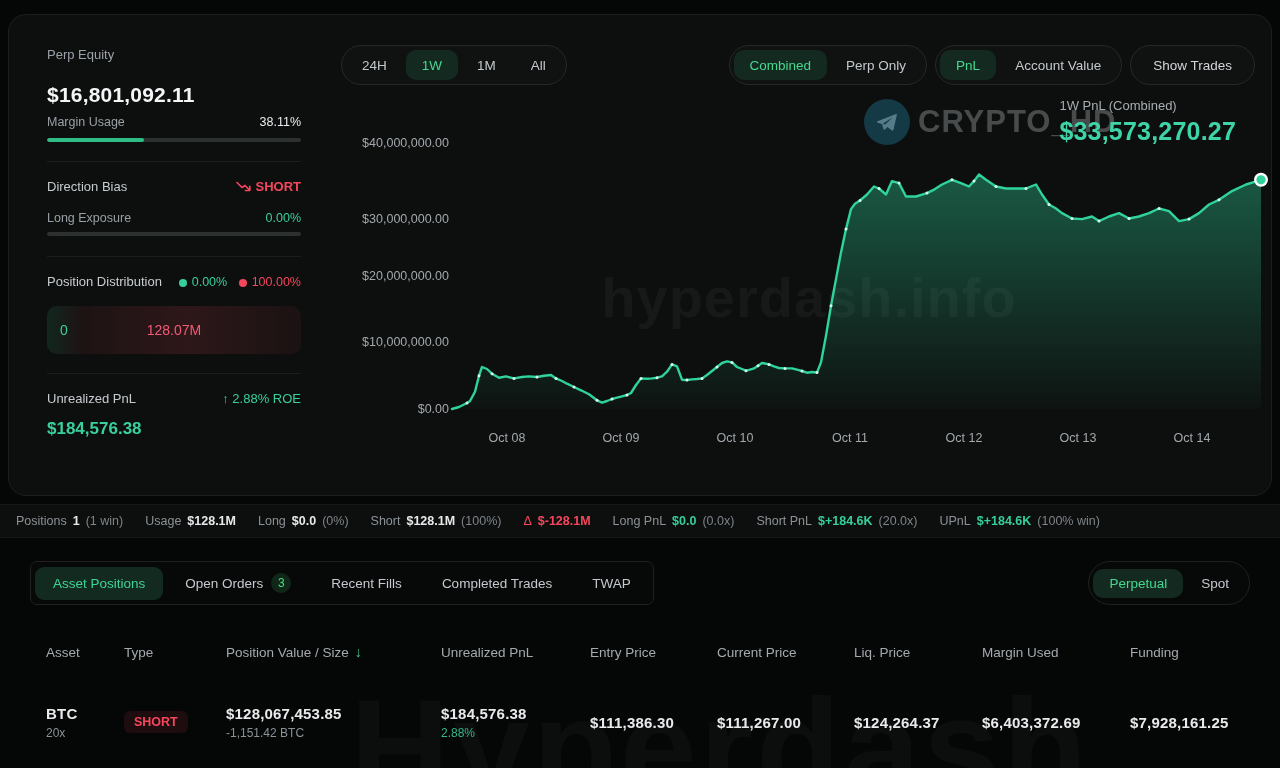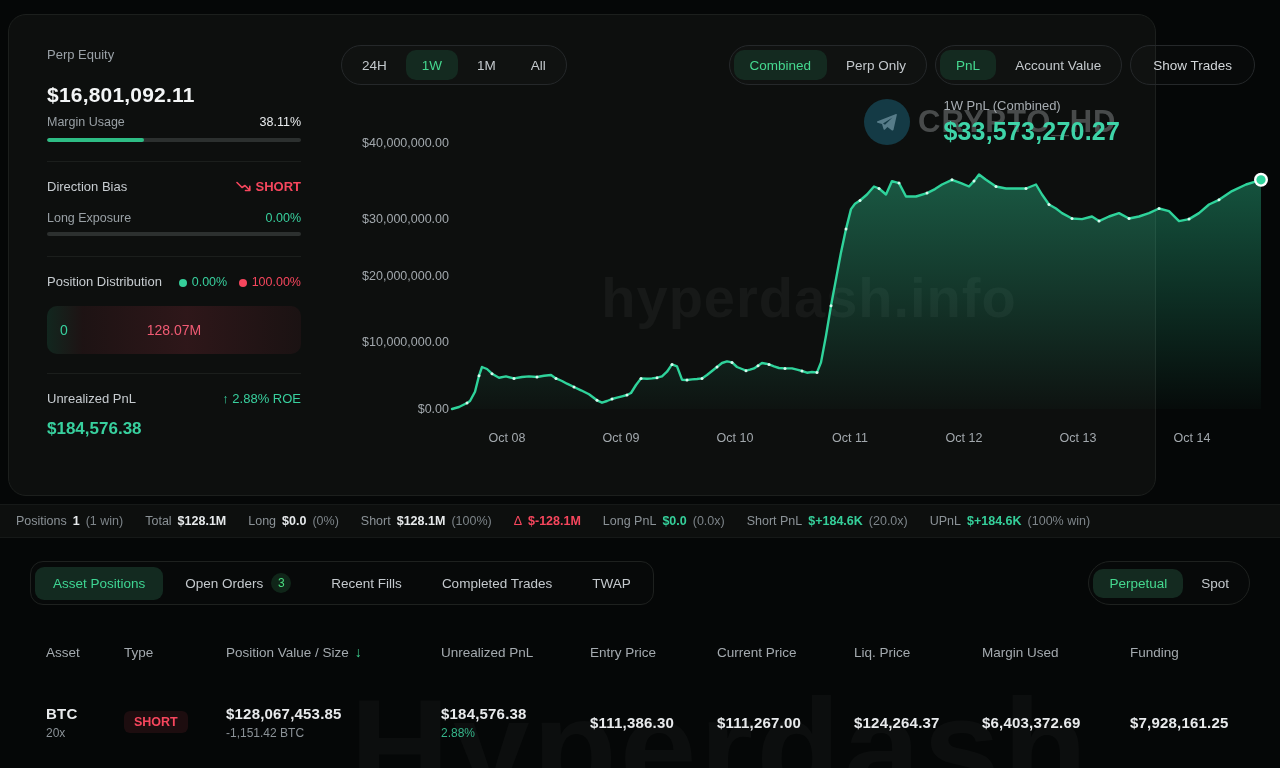--- a/index.html
+++ b/index.html
@@ -7,21 +7,21 @@
   body {
     background:#050707; color:#e9ecee;
     font-family:"Liberation Sans","DejaVu Sans",sans-serif;
     position:relative;
   }
   .abs { position:absolute; }
   .page { position:relative; width:1280px; height:768px; overflow:hidden; }
 
   
   .top-card {
-    position:absolute; left:8px; top:14px; width:1148px; height:482px;
+    position:absolute; left:8px; top:14px; width:1264px; height:482px;
     background:#0d0f0e; border:1px solid #1c1f1d; border-radius:18px;
   }
 
   
   .lbl { font-size:13px; color:#9aa1a7; }
   .lbl2 { font-size:12.5px; color:#99a0a5; }
   .stat-head { font-size:13px; color:#c7ccd0; }
   .big-val { font-size:21px; font-weight:700; color:#f3f5f6; letter-spacing:.2px; }
   .green { color:#38d09e; }
   .red { color:#f6465d; }
@@ -86,21 +86,21 @@
   }
   .sum-item { display:inline-flex; gap:6px; align-items:center; }
   .sum-lbl { color:#8b9297; }
   .sum-val { color:#e6e9eb; font-weight:700; }
   .sum-val.g { color:#35cf9a; } .sum-val.r { color:#f6465d; font-weight:700; }
   .sum-extra { color:#7d8489; }
 
   
   .tabs-wrap {
     position:absolute; left:30px; top:561px; display:inline-flex; gap:4px;
-    border:1px solid #1e211f; border-radius:13px; background:rgba(255,255,255,.012);
+    border:1px solid #1e211f; border-radius:7px; background:rgba(255,255,255,.012);
     padding:4px; align-items:center; height:44px;
   }
   .tab-btn {
     border:none; background:transparent; color:#c4c9cd; font-size:13.5px;
     padding:9px 18px; border-radius:9px; cursor:pointer; font-family:inherit;
     display:inline-flex; align-items:center; gap:8px; white-space:nowrap;
   }
   .tab-btn.active { background:#132a20; color:#3ed593; }
   .tab-badge {
     background:rgba(74,222,128,.14); color:#4ade80; font-size:12px;
@@ -304,21 +304,21 @@
       </div>
   </section>
 
   <div class="summary-strip">
     <span class="sum-item">
       <span class="sum-lbl">Positions</span>
       <span class="sum-val">1</span>
       <span class="sum-extra">(1 win)</span>
     </span>
     <span class="sum-item">
-      <span class="sum-lbl">Total</span>
+      <span class="sum-lbl">Usage</span>
       <span class="sum-val">$128.1M</span>
     </span>
     <span class="sum-item">
       <span class="sum-lbl">Long</span>
       <span class="sum-val">$0.0</span>
       <span class="sum-extra">(0%)</span>
     </span>
     <span class="sum-item">
       <span class="sum-lbl">Short</span>
       <span class="sum-val">$128.1M</span>

